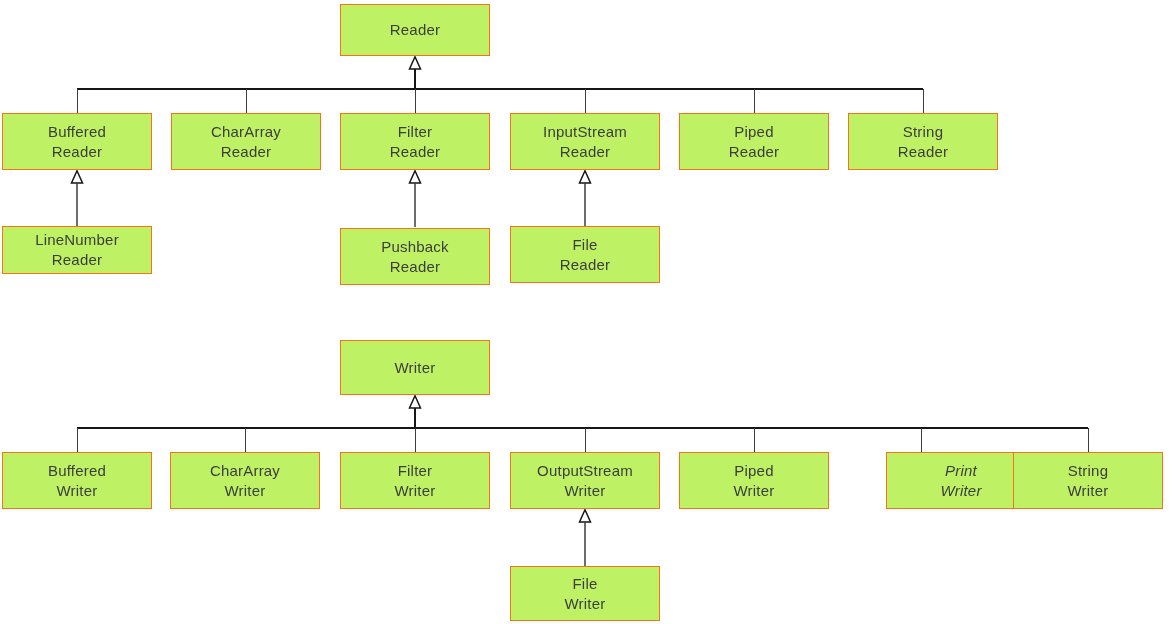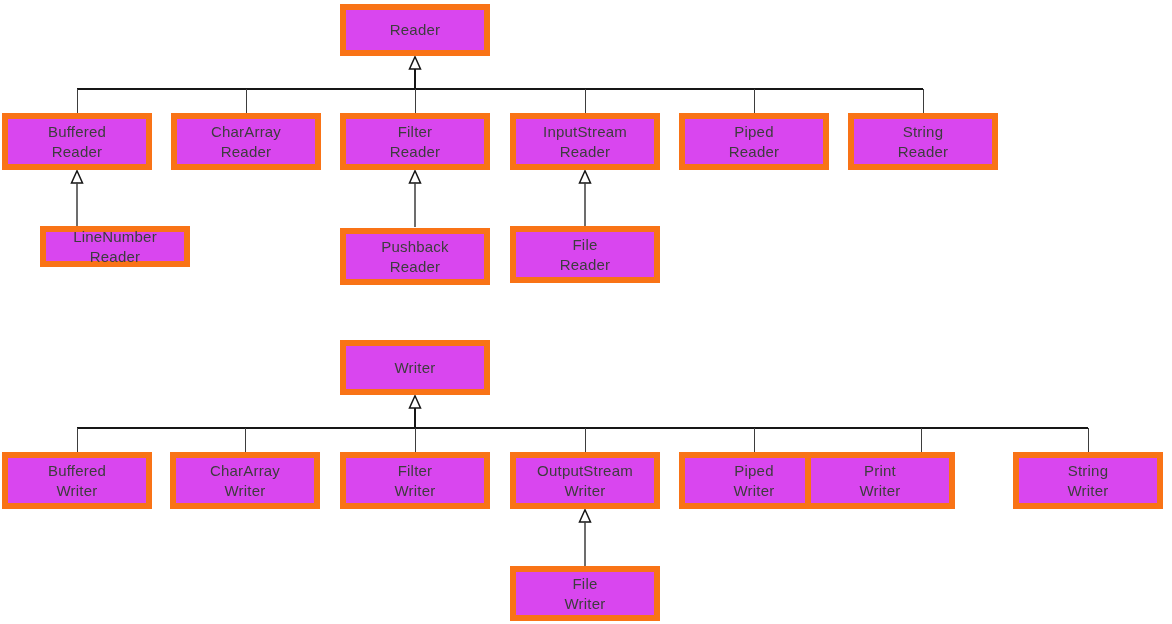--- a/index.html
+++ b/index.html
@@ -16,22 +16,22 @@
     overflow: hidden;
   }
   #connectors {
     position: absolute;
     left: 0;
     top: 0;
   }
   .node {
     position: absolute;
     box-sizing: border-box;
-    background: #d946ef;
-    border: 6px solid #f97316;
+    background: #bef264;
+    border: 1px solid #f97316;
     display: flex;
     flex-direction: column;
     align-items: center;
     justify-content: center;
     text-align: center;
     font-size: 15px;
     line-height: 20px;
     color: #3d3d3d;
     letter-spacing: 0.2px;
   }
@@ -93,21 +93,21 @@
       <span>Reader</span>
     </div>
     <div class="node" style="left: 679px; top: 113px; width: 150px; height: 57px;">
       <span>Piped</span>
       <span>Reader</span>
     </div>
     <div class="node" style="left: 848px; top: 113px; width: 150px; height: 57px;">
       <span>String</span>
       <span>Reader</span>
     </div>
-    <div class="node" style="left: 2px; top: 226px; width: 150px; height: 41px; margin-left: 38px;">
+    <div class="node" style="left: 2px; top: 226px; width: 150px; height: 48px;">
       <span>LineNumber</span>
       <span>Reader</span>
     </div>
     <div class="node" style="left: 340px; top: 228px; width: 150px; height: 57px;">
       <span>Pushback</span>
       <span>Reader</span>
     </div>
     <div class="node" style="left: 510px; top: 226px; width: 150px; height: 57px;">
       <span>File</span>
       <span>Reader</span>
@@ -128,21 +128,21 @@
       <span>Writer</span>
     </div>
     <div class="node" style="left: 510px; top: 452px; width: 150px; height: 57px;">
       <span>OutputStream</span>
       <span>Writer</span>
     </div>
     <div class="node" style="left: 679px; top: 452px; width: 150px; height: 57px;">
       <span>Piped</span>
       <span>Writer</span>
     </div>
-    <div class="node" style="left: 805px; top: 452px; width: 150px; height: 57px;">
+    <div class="node" style="left: 886px; top: 452px; width: 150px; height: 57px; font-style: italic;">
       <span>Print</span>
       <span>Writer</span>
     </div>
     <div class="node" style="left: 1013px; top: 452px; width: 150px; height: 57px;">
       <span>String</span>
       <span>Writer</span>
     </div>
     <div class="node" style="left: 510px; top: 566px; width: 150px; height: 55px;">
       <span>File</span>
       <span>Writer</span>

